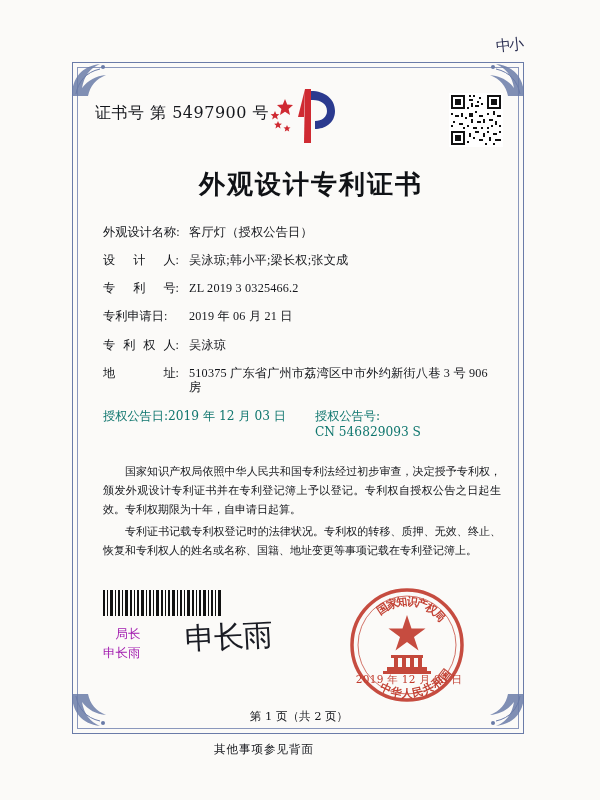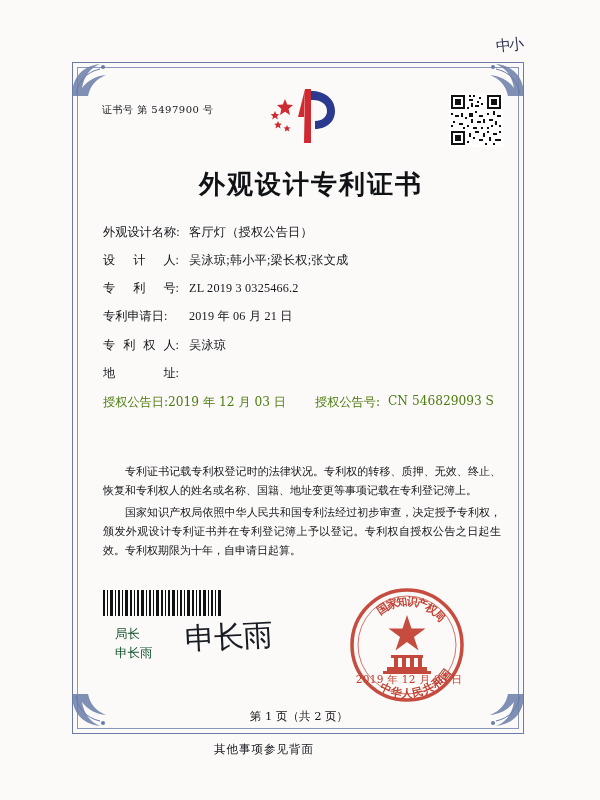--- a/index.html
+++ b/index.html
@@ -67,24 +67,23 @@
     top: 85px;
     width: 408px;
     height: 630px;
   }
   
   .cert-no {
     position: absolute;
     left: 0;
     top: 18px;
     font-family: "DejaVu Serif", serif;
-    font-size: 10px;
+    font-size: 16px;
     color: #15171c;
     letter-spacing: 0.5px;
-    margin-left: 7px;
   }
   .logo {
     position: absolute;
     left: 170px;
     top: 0px;
     width: 80px;
     height: 62px;
   }
   .qr {
     position: absolute;
@@ -136,24 +135,24 @@
   .field .val {
     flex: 1 1 auto;
     letter-spacing: 0.2px;
   }
   .field-dual {
     display: flex;
     align-items: baseline;
     margin-bottom: 13.5px;
     font-family: "DejaVu Serif", serif;
     font-size: 12.2px;
-    color: #4d7c0f;
+    color: #0f766e;
   }
   .field-dual .seg1 { display: flex; width: 212px; }
-  .field-dual .seg2 { display: flex; }
+  .field-dual .seg2 { display: flex; flex-direction: column; }
   .field-dual .lbl2 { margin-right: 8px; }
 
   .para {
     position: absolute;
     left: 8px;
     top: 378px;
     width: 398px;
     font-family: "DejaVu Serif", serif;
     font-size: 11px;
     line-height: 1.72;
@@ -164,26 +163,27 @@
 
   .barcode {
     position: absolute;
     left: 8px;
     top: 505px;
     width: 118px;
     height: 26px;
   }
   .sign-block {
     position: absolute;
-    left: 20px;
+    left: 8px;
     top: 540px;
     font-family: "DejaVu Serif", serif;
     font-size: 12.5px;
-    color: #14532d;
+    color: #a21caf;
     line-height: 1.5;
+    text-align: right;
   }
   .signature {
     position: absolute;
     left: 90px;
     top: 532px;
     font-family: "DejaVu Serif", serif;
     font-size: 30px;
     color: #1a1c24;
     letter-spacing: -1px;
     transform: rotate(-3deg);
@@ -388,38 +388,39 @@
           <span>人:</span>
         </span>
         <span class="val">吴泳琼</span>
       </div>
 
       <div class="field">
         <span class="lbl spread">
           <span>地</span>
           <span>址:</span>
         </span>
+        <span class="val">510375 广东省广州市荔湾区中市外约新街八巷 3 号 906 房</span>
       </div>
 
       <div class="field-dual">
         <span class="seg1">
           <span class="lbl">授权公告日:</span>
           <span class="val">2019 年 12 月 03 日</span>
         </span>
         <span class="seg2">
           <span class="lbl2">授权公告号:</span>
           <span class="val">CN 546829093 S</span>
         </span>
       </div>
 
     </div>
 
     <div class="para">
+      <p>国家知识产权局依照中华人民共和国专利法经过初步审查，决定授予专利权，颁发外观设计专利证书并在专利登记簿上予以登记。专利权自授权公告之日起生效。专利权期限为十年，自申请日起算。</p>
       <p>专利证书记载专利权登记时的法律状况。专利权的转移、质押、无效、终止、恢复和专利权人的姓名或名称、国籍、地址变更等事项记载在专利登记簿上。</p>
-      <p>国家知识产权局依照中华人民共和国专利法经过初步审查，决定授予专利权，颁发外观设计专利证书并在专利登记簿上予以登记。专利权自授权公告之日起生效。专利权期限为十年，自申请日起算。</p>
     </div>
 
     <div class="barcode">
       <svg viewBox="0 0 118 26" width="118" height="26">
         <g fill="#111">
           <rect x="0" y="0" width="2" height="26"></rect>
             <rect x="4" y="0" width="1" height="26"></rect>
           <rect x="7" y="0" width="3" height="26"></rect>
             <rect x="12" y="0" width="1" height="26"></rect>
           <rect x="15" y="0" width="2" height="26"></rect>

